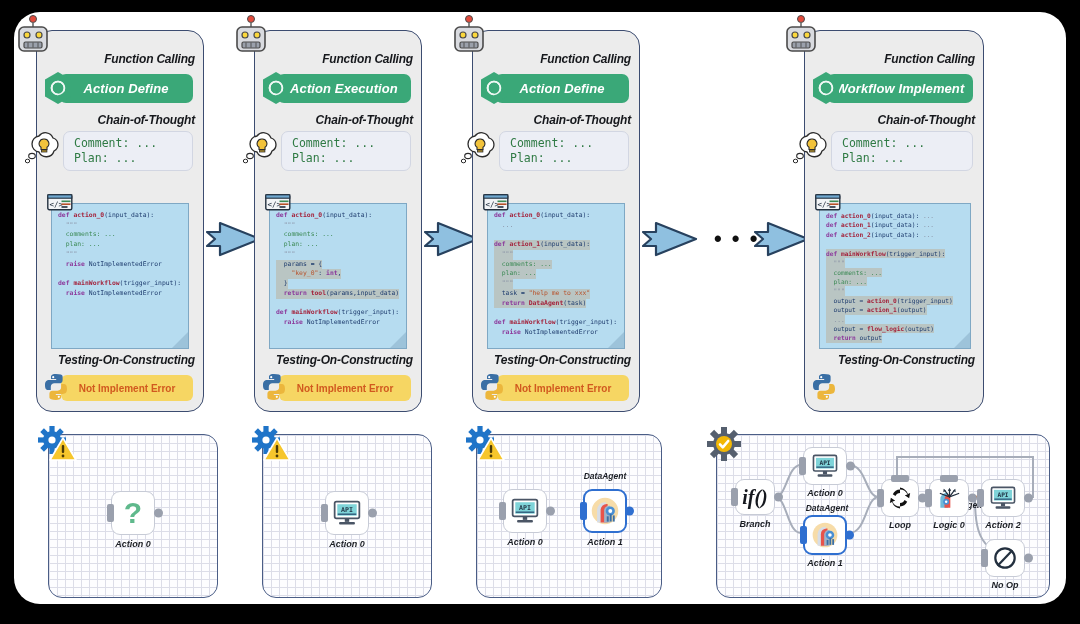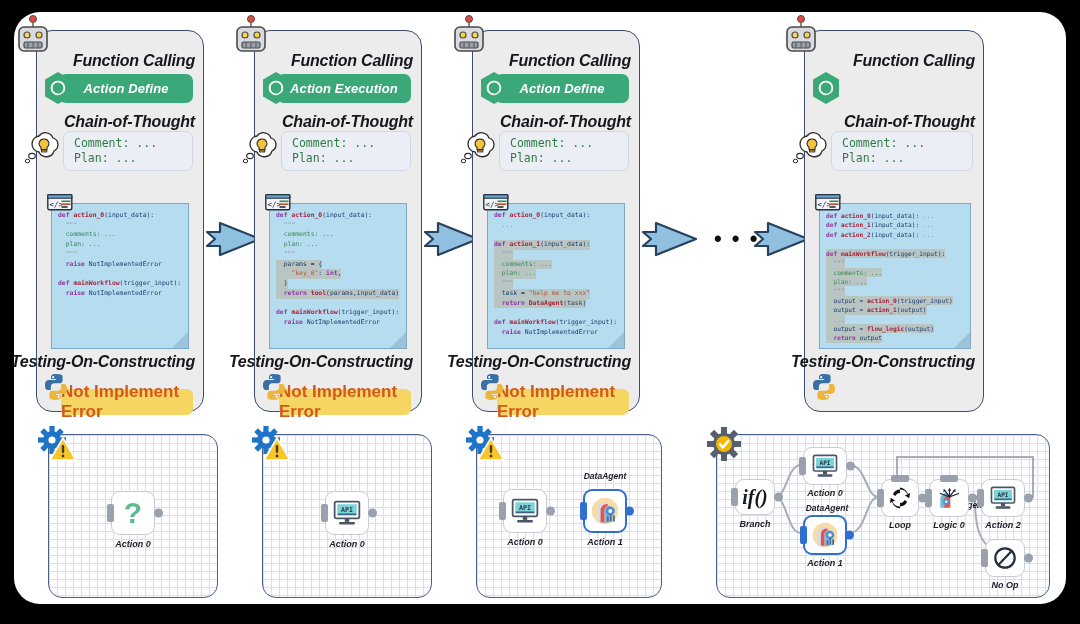--- a/index.html
+++ b/index.html
@@ -39,21 +39,21 @@
     left: -22px; top: -16px;
     width: 36px; height: 44px;
     z-index: 6;
   }
 
   .sect-title {
     position: absolute;
     right: 8px;
     font-style: italic;
     font-weight: bold;
-    font-size: 16px;
+    font-size: 12px;
     color: #16181c;
     white-space: nowrap;
     letter-spacing: -0.2px;
   }
 
   .fc-pill {
     position: absolute;
     left: 22px; right: 10px;
     height: 29px;
     background: #3aa878;
@@ -124,24 +124,23 @@
   
   .test-pill {
     position: absolute;
     left: 24px; right: 10px;
     height: 26px;
     background: #f6d663;
     border-radius: 6px;
     display: flex;
     align-items: center;
     justify-content: center;
-    font-size: 17px;
+    font-size: 10px;
     font-weight: 600;
     font-style: normal;
-    margin-top: 14px;
   }
   .test-pill.err { color: #d1591f; }
   .test-pill.ok  { color: #2f7a44; }
   .py-icon { position: absolute; left: 6px; width: 26px; height: 28px; z-index: 4; }
 
   
   .arrow { position: absolute; width: 56px; height: 42px; }
   .dots {
     position: absolute;
     font-size: 22px;
@@ -508,20 +507,23 @@
       <div class="sect-title" style="top:21px;">Function Calling</div>
       <svg class="oai-badge" viewBox="0 0 30 34" style="top:40px;">
         <polygon points="15,1 28,8.5 28,25.5 15,33 2,25.5 2,8.5" fill="#3aa878"></polygon>
         <g fill="none" stroke="#ffffff" stroke-width="1.5" opacity="0.92">
           <circle cx="15" cy="17" r="6.4"></circle>
           <path d="M15 10.6 A6.4 6.4 0 0 1 20.5 20.3"></path>
           <path d="M9.5 20.3 A6.4 6.4 0 0 1 15 10.6"></path>
           <path d="M15 23.4 A6.4 6.4 0 0 1 9.5 13.7"></path>
         </g>
       </svg>
+      <div class="fc-pill" style="top:43px;">
+        <span>Workflow Implement</span>
+      </div>
 
       <div class="sect-title" style="top:82px;">Chain-of-Thought</div>
       <svg class="thought-icon" viewBox="0 0 44 34" style="top:100px;left:-14px;">
         <path d="M16 5 a8 8 0 0 1 14 2 a7 7 0 0 1 1 13 a8 8 0 0 1 -15 1 a8 8 0 0 1 -7 -8 a8 8 0 0 1 7 -8 z" fill="#ffffff" stroke="#2b2b2b" stroke-width="1.3"></path>
         <ellipse cx="9" cy="25" rx="3.3" ry="2.6" fill="#fff" stroke="#2b2b2b" stroke-width="1.1"></ellipse>
         <ellipse cx="4.5" cy="30" rx="2.2" ry="1.8" fill="#fff" stroke="#2b2b2b" stroke-width="1"></ellipse>
         <path d="M21 8 a4.6 4.6 0 0 1 3 8.3 v2.2 h-6 v-2.2 A4.6 4.6 0 0 1 21 8 z" fill="#f2c33c" stroke="#2b2b2b" stroke-width="1.1"></path>
         <rect x="18.5" y="19" width="5.4" height="2" fill="#c9a12c" stroke="#2b2b2b" stroke-width="0.8"></rect>
       </svg>
       <div class="cot-box" style="top:100px;">

